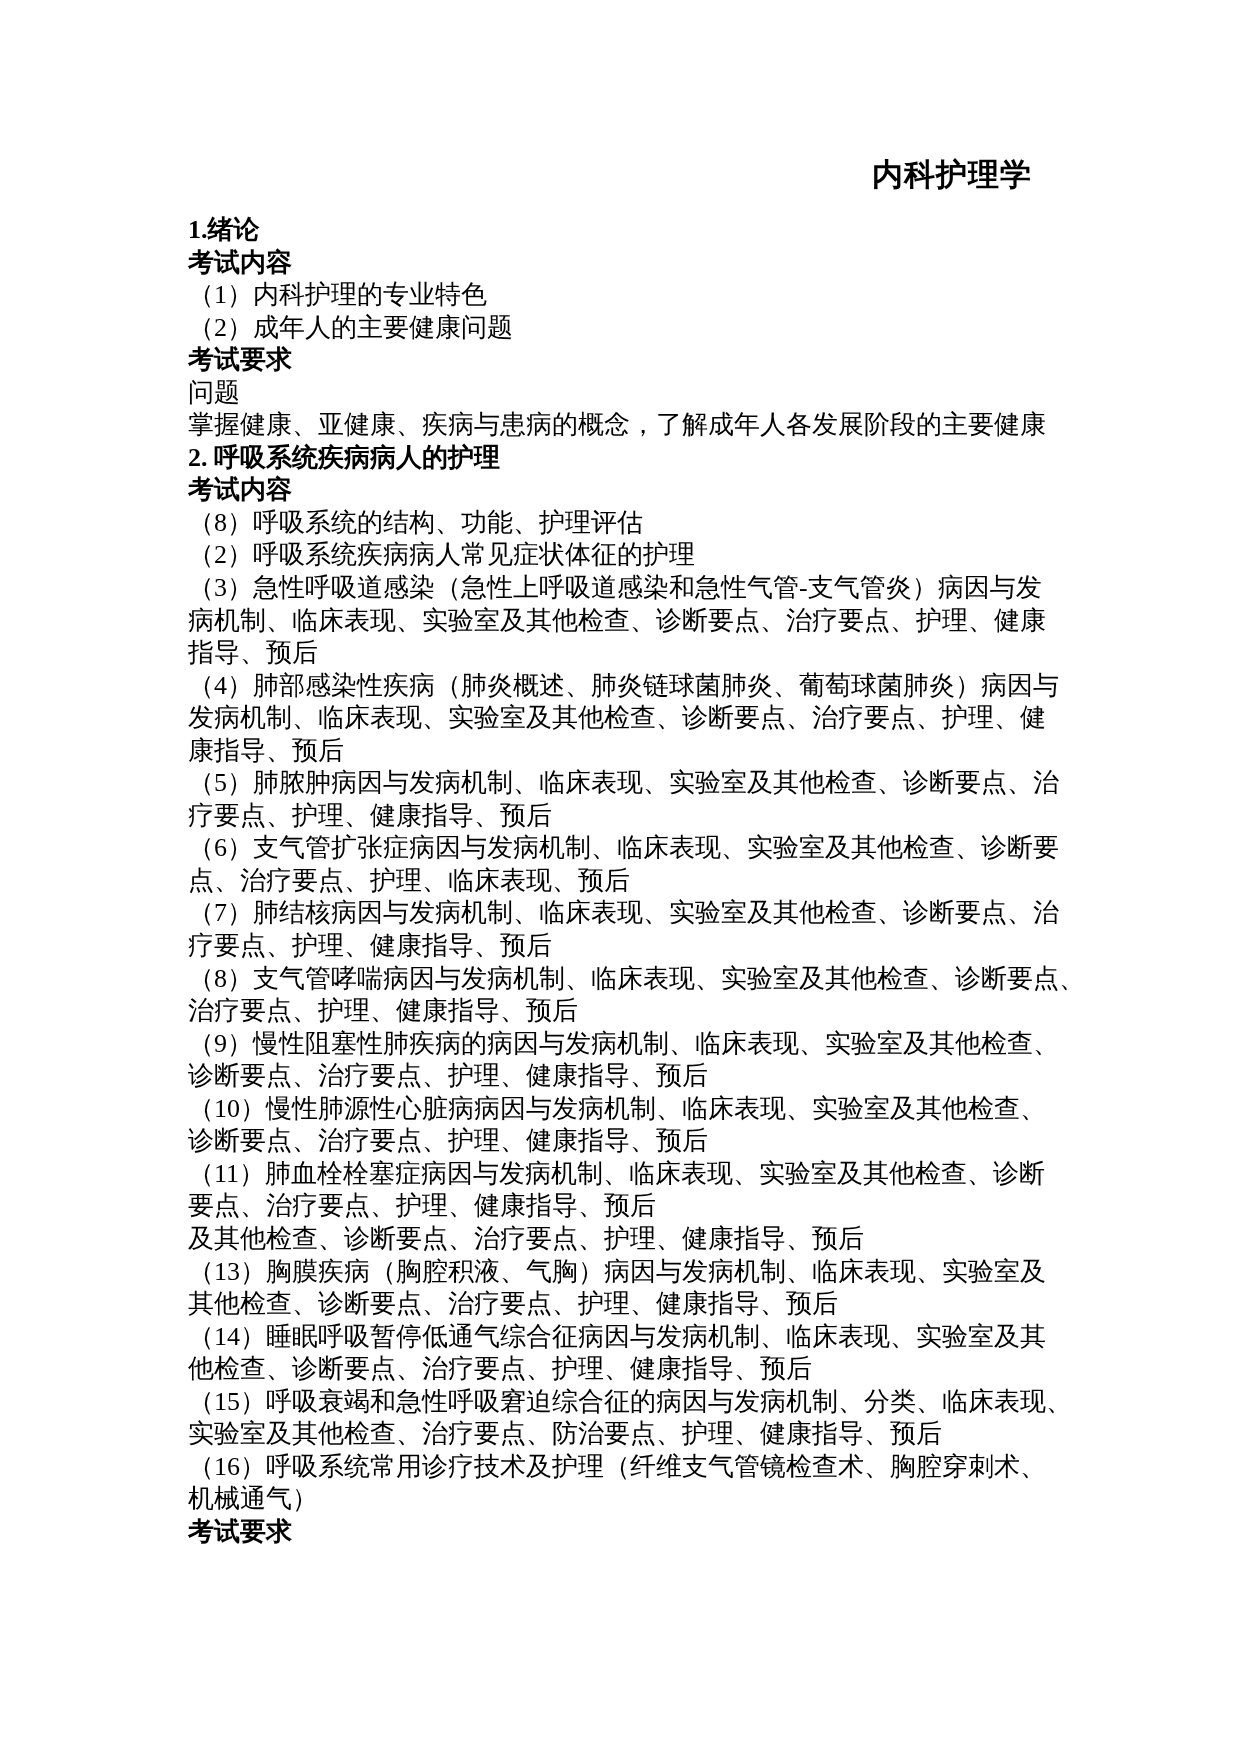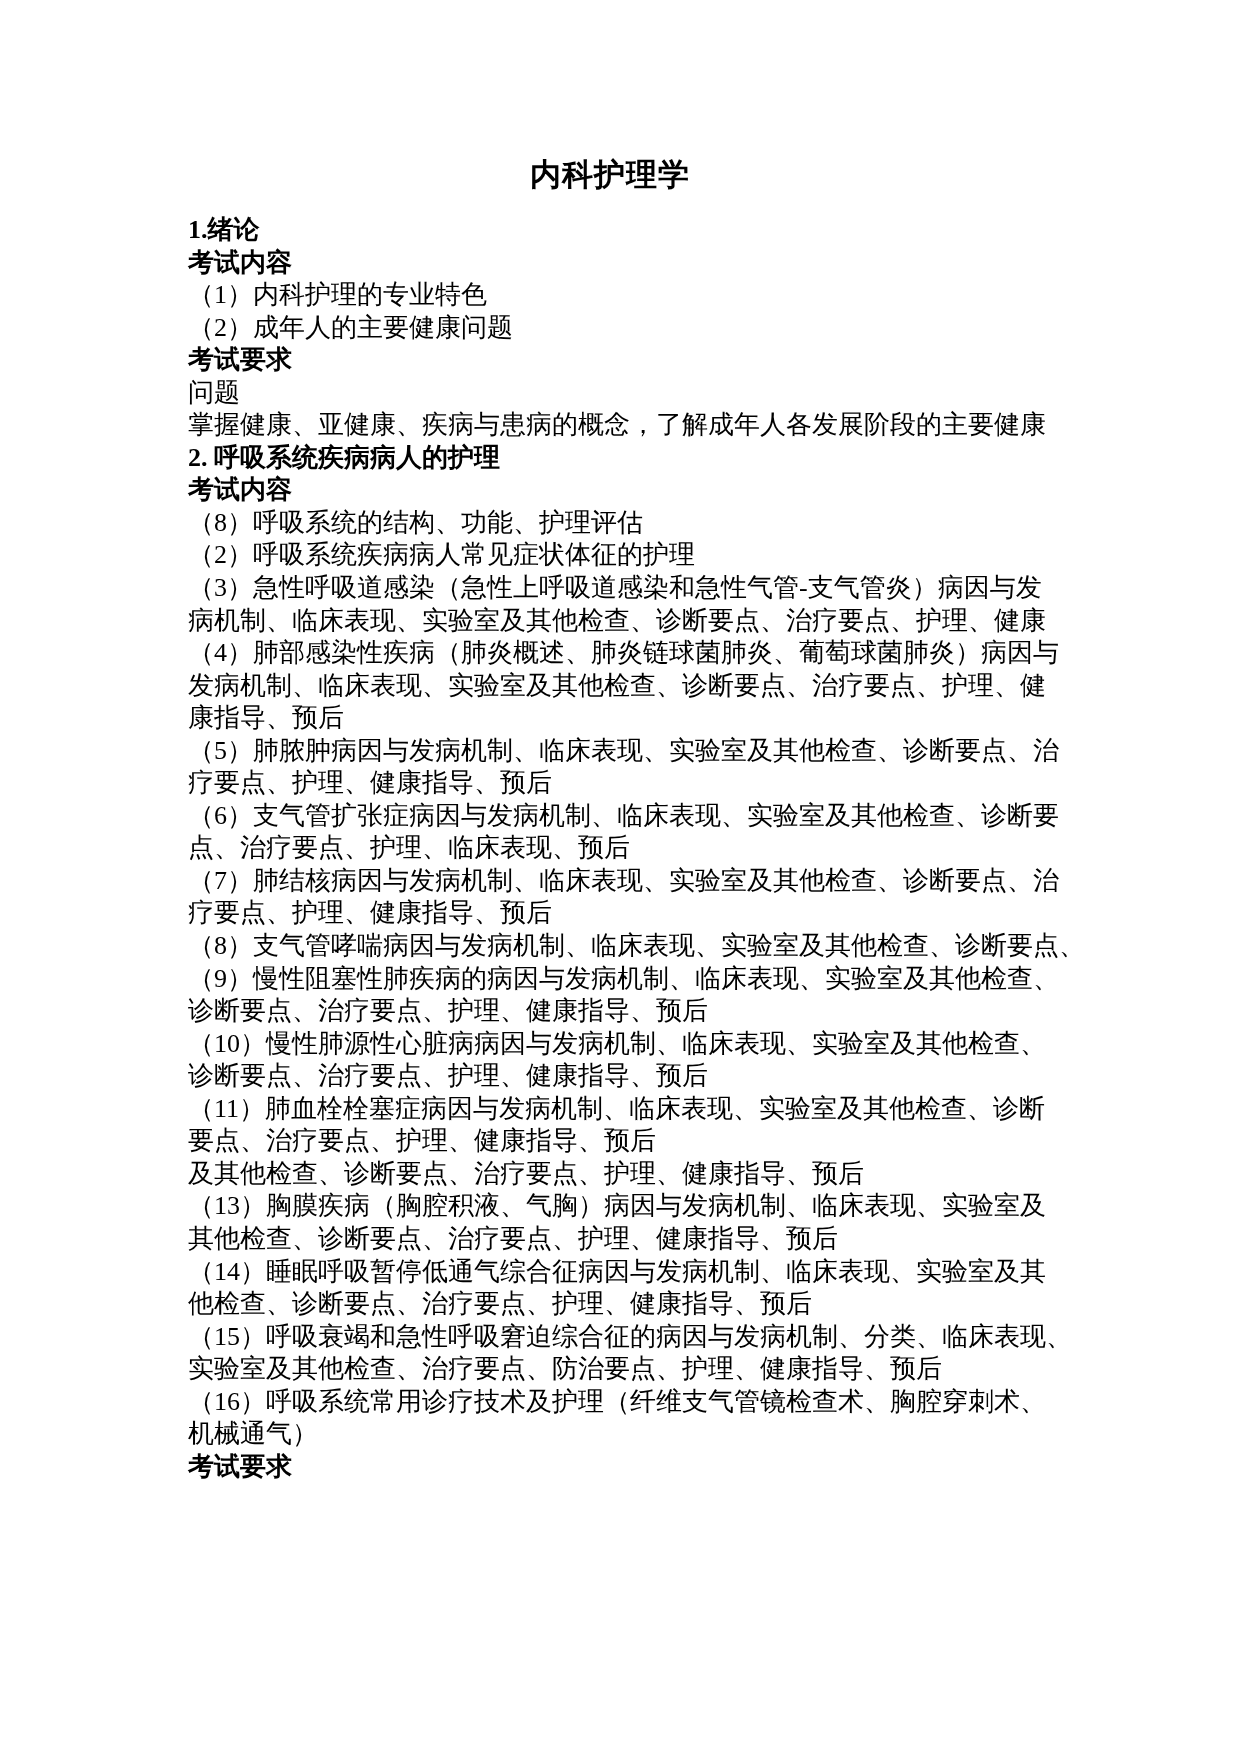--- a/index.html
+++ b/index.html
@@ -16,21 +16,21 @@
     left: 0; top: 0;
     width: 1240px;
     height: 1754px;
     background: #ffffff;
   }
   .doc-title {
     position: absolute;
     left: 188px;
     top: 155px;
     width: 844px;
-    text-align: center;
+    text-align: right;
     font-size: 31px;
     font-weight: bold;
     line-height: 40px;
     letter-spacing: 1px;
     white-space: nowrap;
   }
   .doc-body {
     position: absolute;
     left: 188px;
     top: 214px;
@@ -59,30 +59,32 @@
       <div class="text-line">（2）成年人的主要健康问题</div>
       <div class="text-line bold">考试要求</div>
       <div class="text-line">问题</div>
       <div class="text-line">掌握健康、亚健康、疾病与患病的概念，了解成年人各发展阶段的主要健康</div>
       <div class="text-line bold">2. 呼吸系统疾病病人的护理</div>
       <div class="text-line bold">考试内容</div>
       <div class="text-line">（8）呼吸系统的结构、功能、护理评估</div>
       <div class="text-line">（2）呼吸系统疾病病人常见症状体征的护理</div>
       <div class="text-line">（3）急性呼吸道感染（急性上呼吸道感染和急性气管-支气管炎）病因与发</div>
       <div class="text-line">病机制、临床表现、实验室及其他检查、诊断要点、治疗要点、护理、健康</div>
+      <div class="text-line">指导、预后</div>
       <div class="text-line">（4）肺部感染性疾病（肺炎概述、肺炎链球菌肺炎、葡萄球菌肺炎）病因与</div>
       <div class="text-line">发病机制、临床表现、实验室及其他检查、诊断要点、治疗要点、护理、健</div>
       <div class="text-line">康指导、预后</div>
       <div class="text-line">（5）肺脓肿病因与发病机制、临床表现、实验室及其他检查、诊断要点、治</div>
       <div class="text-line">疗要点、护理、健康指导、预后</div>
       <div class="text-line">（6）支气管扩张症病因与发病机制、临床表现、实验室及其他检查、诊断要</div>
       <div class="text-line">点、治疗要点、护理、临床表现、预后</div>
       <div class="text-line">（7）肺结核病因与发病机制、临床表现、实验室及其他检查、诊断要点、治</div>
       <div class="text-line">疗要点、护理、健康指导、预后</div>
       <div class="text-line">（8）支气管哮喘病因与发病机制、临床表现、实验室及其他检查、诊断要点、</div>
+      <div class="text-line">治疗要点、护理、健康指导、预后</div>
       <div class="text-line">（9）慢性阻塞性肺疾病的病因与发病机制、临床表现、实验室及其他检查、</div>
       <div class="text-line">诊断要点、治疗要点、护理、健康指导、预后</div>
       <div class="text-line">（10）慢性肺源性心脏病病因与发病机制、临床表现、实验室及其他检查、</div>
       <div class="text-line">诊断要点、治疗要点、护理、健康指导、预后</div>
       <div class="text-line">（11）肺血栓栓塞症病因与发病机制、临床表现、实验室及其他检查、诊断</div>
       <div class="text-line">要点、治疗要点、护理、健康指导、预后</div>
       <div class="text-line">及其他检查、诊断要点、治疗要点、护理、健康指导、预后</div>
       <div class="text-line">（13）胸膜疾病（胸腔积液、气胸）病因与发病机制、临床表现、实验室及</div>
       <div class="text-line">其他检查、诊断要点、治疗要点、护理、健康指导、预后</div>
       <div class="text-line">（14）睡眠呼吸暂停低通气综合征病因与发病机制、临床表现、实验室及其</div>

